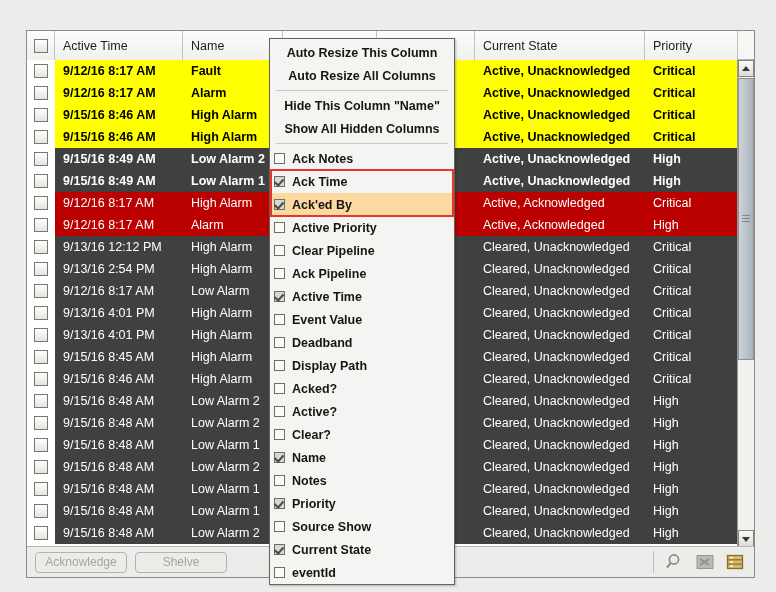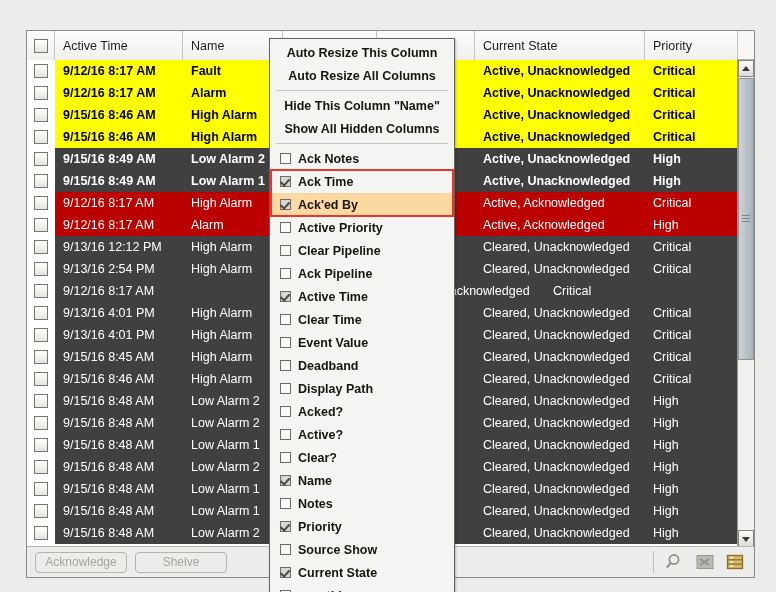--- a/index.html
+++ b/index.html
@@ -167,21 +167,21 @@
     border:1px solid #63635f;
     box-sizing:border-box;
     padding:2px 0 0 0;
     z-index:40;
     box-shadow:1px 1px 2px rgba(0,0,0,.25);
   }
   .mi{
     height:23px;
     display:flex;align-items:center;
     font-size:12.5px;font-weight:bold;color:#16160f;
-    padding-left:10px;
+    padding-left:4px;
     white-space:nowrap;
     box-sizing:border-box;
   }
   .mi.plain{justify-content:center;padding-left:0;}
   .mi .mcb{
     width:11px;height:11px;
     border:1px solid #6d6d67;
     background:#fafaf8;
     box-sizing:border-box;
     margin-right:7px;
@@ -348,20 +348,21 @@
           <div class="cell col-acktime"></div>
           <div class="cell col-ackedby"></div>
           <div class="cell col-state">Cleared, Unacknowledged</div>
           <div class="cell col-prio">Critical</div>
         </div>
         <div class="row sev-teal">
           <div class="cell cb">
             <span class="cbox"></span>
           </div>
           <div class="cell col-active">9/12/16 8:17 AM</div>
+          <div class="cell col-name">Low Alarm</div>
           <div class="cell col-acktime"></div>
           <div class="cell col-ackedby"></div>
           <div class="cell col-state">Cleared, Unacknowledged</div>
           <div class="cell col-prio">Critical</div>
         </div>
         <div class="row sev-teal">
           <div class="cell cb">
             <span class="cbox"></span>
           </div>
           <div class="cell col-active">9/13/16 4:01 PM</div>
@@ -565,24 +566,20 @@
     <div class="mi">
       <span class="mcb"></span>
       <span>Ack Pipeline</span>
     </div>
     <div class="mi">
       <span class="mcb on"></span>
       <span>Active Time</span>
     </div>
     <div class="mi">
       <span class="mcb"></span>
-      <span>Clear Time</span>
-    </div>
-    <div class="mi">
-      <span class="mcb"></span>
       <span>Event Value</span>
     </div>
     <div class="mi">
       <span class="mcb"></span>
       <span>Deadband</span>
     </div>
     <div class="mi">
       <span class="mcb"></span>
       <span>Display Path</span>
     </div>

